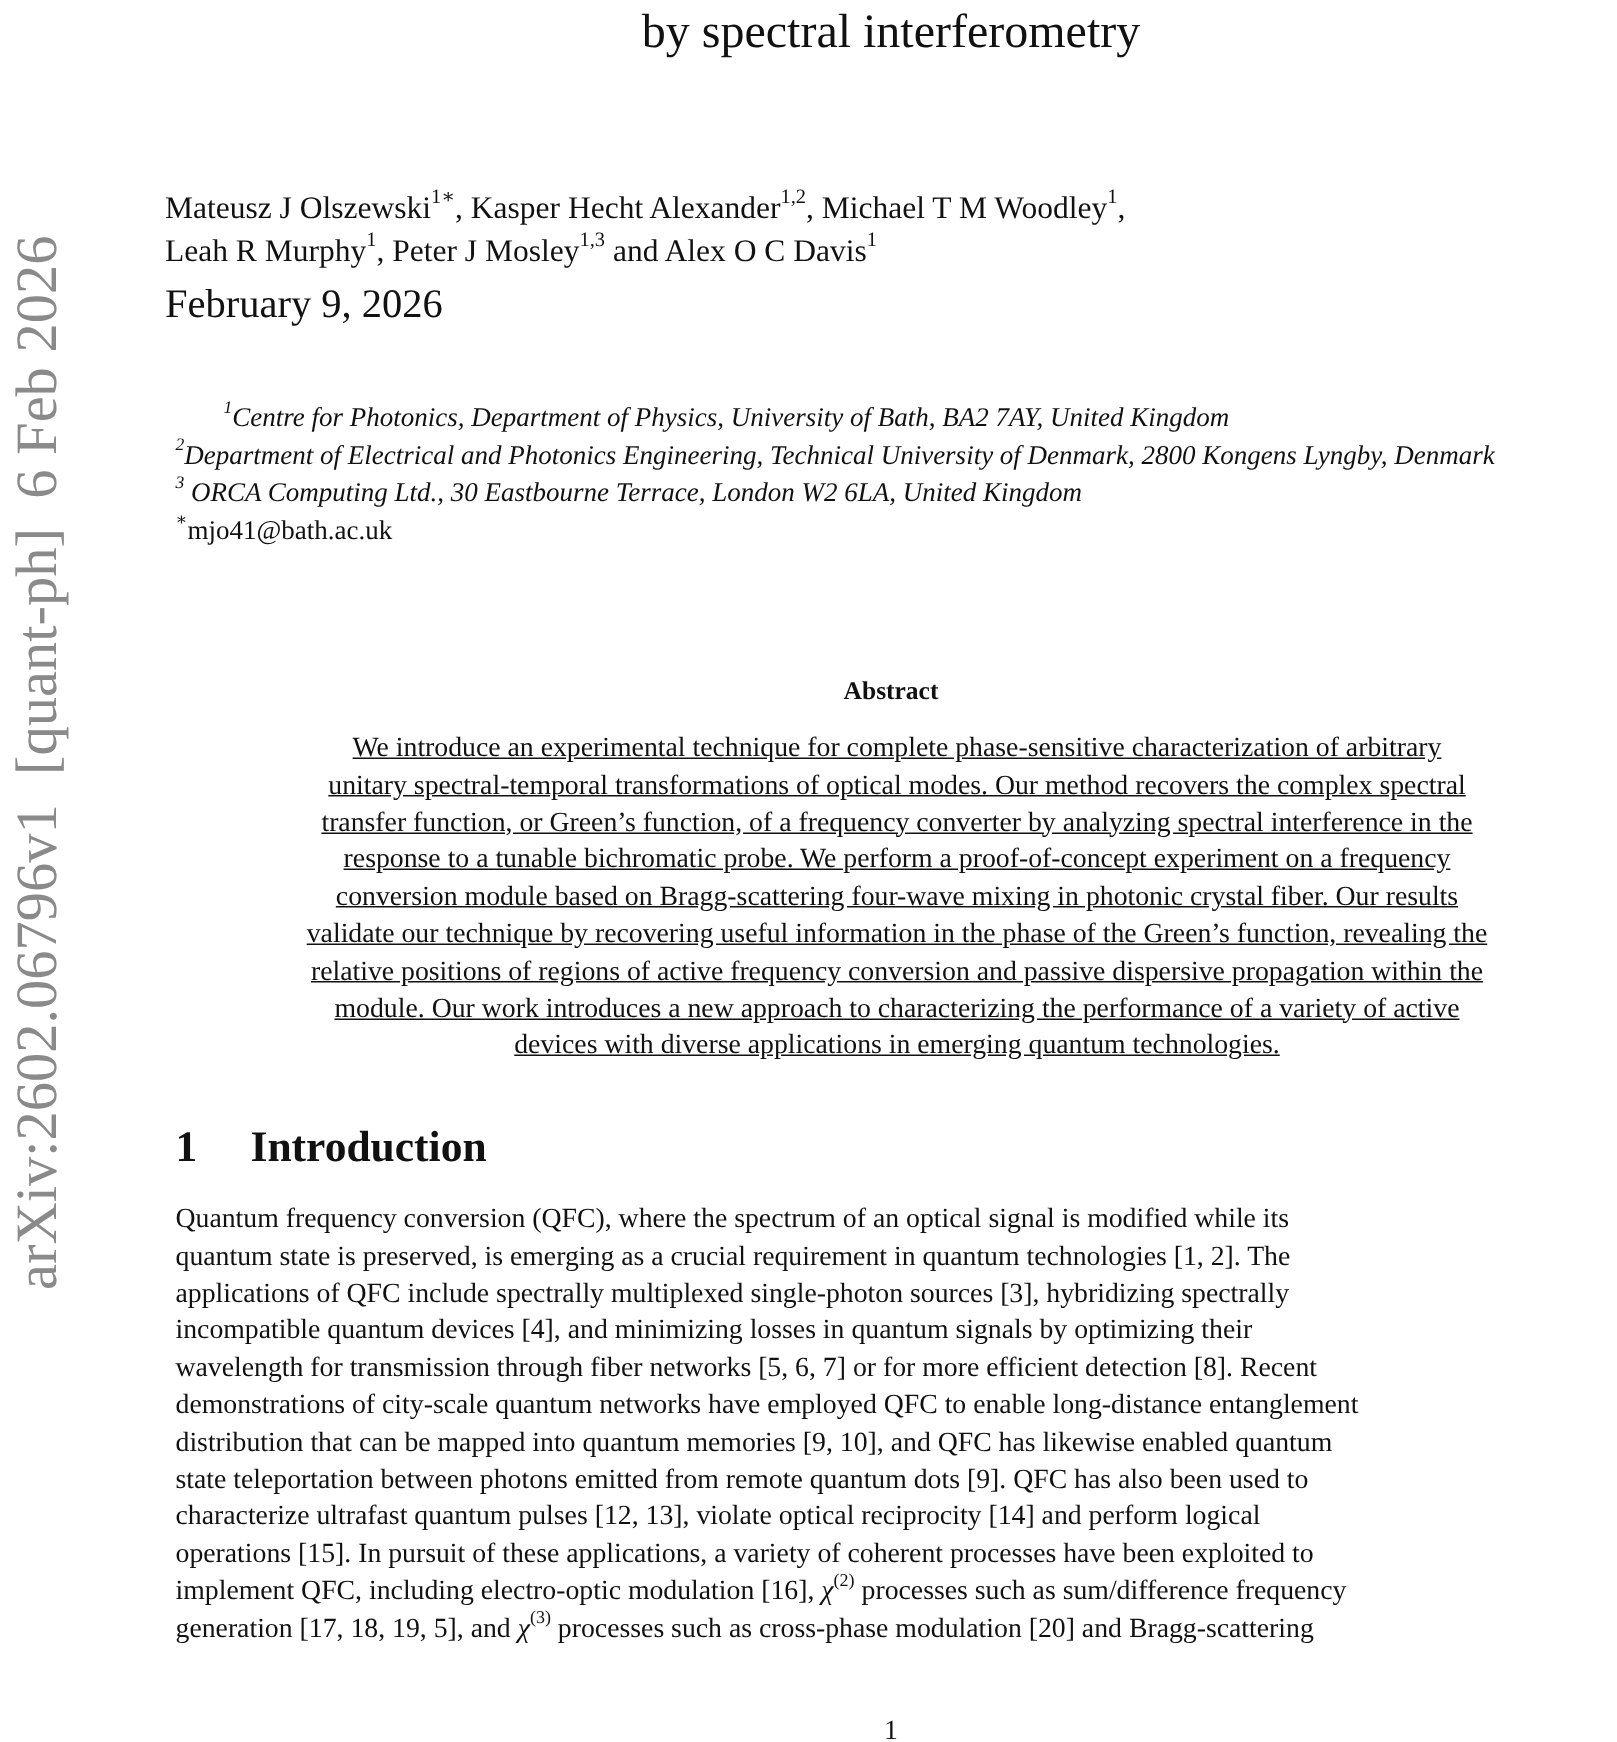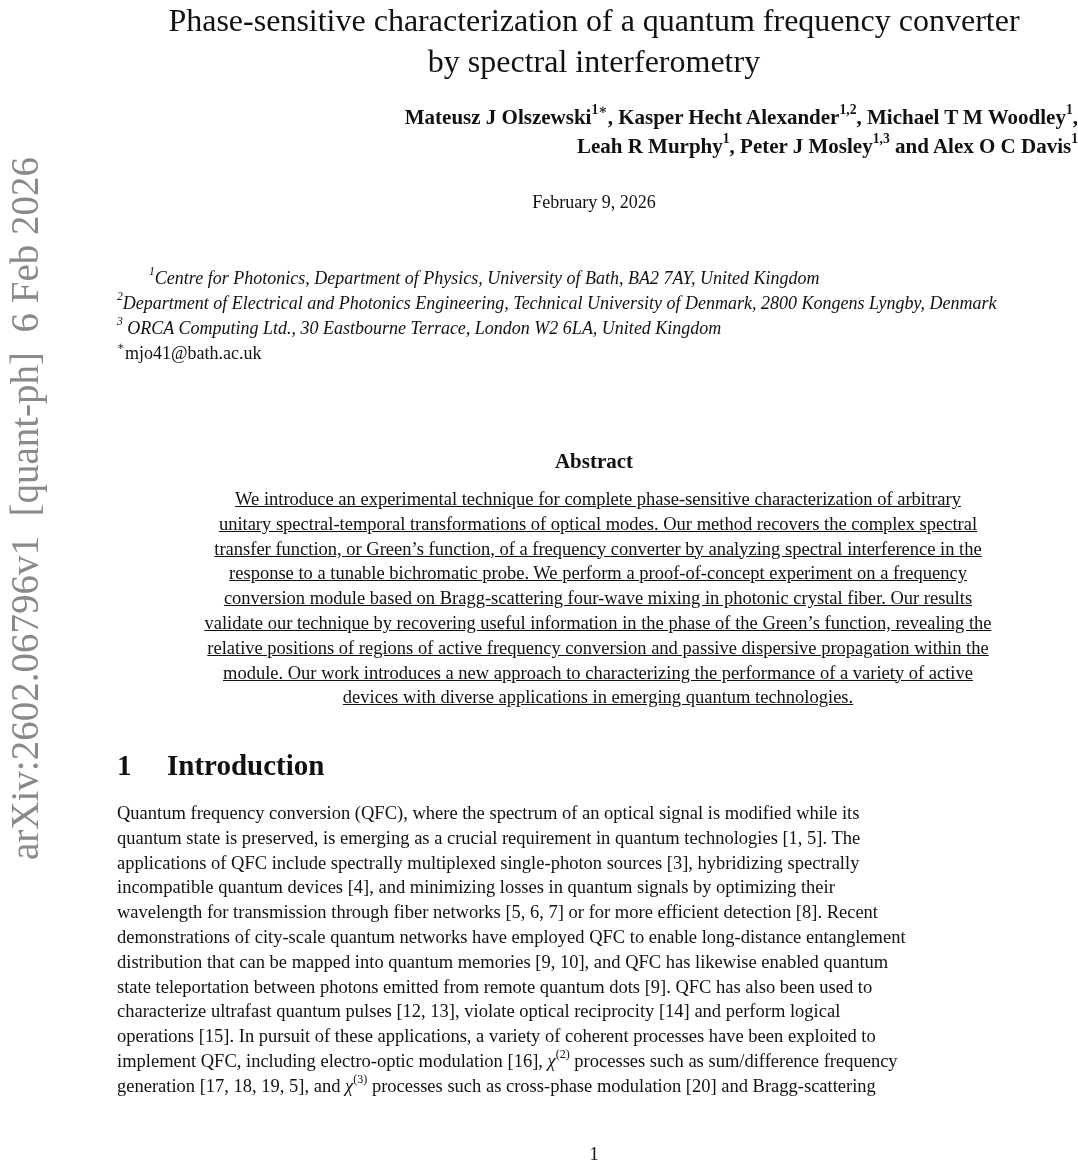--- a/index.html
+++ b/index.html
@@ -13,39 +13,39 @@
     font-size: 39px; color: #8a8a8a; white-space: pre; letter-spacing: 0px;
     width: 760px;
   }
   .title {
     position: absolute; left: 110px; top: 0px; width: 968px;
     text-align: center; font-size: 32px; line-height: 41px; font-weight: normal;
     margin: 0;
   }
   .title .t-line { display: block; }
   .authors {
-    position: absolute; left: 110px; top: 103px; width: 968px;
-    text-align: right; font-size: 21px; line-height: 29px; font-weight: bold;
+    position: absolute; left: 110px; top: 124px; width: 968px;
+    text-align: left; font-size: 21px; line-height: 29px;
   }
   .authors .a-line { display: block; }
   sup { font-size: 0.65em; line-height: 0; position: relative; top: -0.15em; }
   .date {
     position: absolute; left: 110px; top: 188px; width: 968px;
-    text-align: center; font-size: 18px; line-height: 28px;
+    font-size: 27px; line-height: 28px;
   }
   .affils {
     position: absolute; left: 117px; top: 266px; width: 961px;
     font-size: 18px; line-height: 25px;
   }
   .affils .aff { display: block; font-style: italic; }
   .affils .aff.first { padding-left: 32px; }
   .affils .email { display: block; font-style: normal; }
   .abstract-title {
     position: absolute; left: 110px; top: 447px; width: 968px;
-    text-align: center; font-size: 21px; font-weight: bold; line-height: 28px;
+    text-align: center; font-size: 17px; font-weight: bold; line-height: 28px;
   }
   .abstract-body {
     position: absolute; left: 118px; top: 487px; width: 960px;
     text-align: center; font-size: 18.5px; line-height: 24.8px; text-decoration: underline;
   }
   .abstract-body .ab-line { display: block; white-space: nowrap; }
   .section-heading {
     position: absolute; left: 117px; top: 748px;
     font-size: 29px; font-weight: bold; line-height: 34px;
   }
@@ -59,21 +59,20 @@
     position: absolute; left: 110px; top: 1142px; width: 968px;
     text-align: center; font-size: 18.5px; line-height: 24px;
   }
 </style>
 </head>
 <body>
 
 <div class="sidebar-stamp"><span>arXiv:2602.06796v1</span>  <span>[quant-ph]</span>  <span>6 Feb 2026</span></div>
 
 <h1 class="title">
-  <span class="t-line">Phase-sensitive characterization of a quantum frequency converter</span>
   <span class="t-line">by spectral interferometry</span>
 </h1>
 
 <div class="authors">
   <span class="a-line"><span>Mateusz J Olszewski</span><sup>1∗</sup><span>, </span><span>Kasper Hecht Alexander</span><sup>1,2</sup><span>, </span><span>Michael T M Woodley</span><sup>1</sup><span>,</span></span>
   <span class="a-line"><span>Leah R Murphy</span><sup>1</sup><span>, </span><span>Peter J Mosley</span><sup>1,3</sup><span style="white-space:pre"> and </span><span>Alex O C Davis</span><sup>1</sup></span>
 </div>
 
 <div class="date">February 9, 2026</div>
 
@@ -95,21 +94,21 @@
   <span class="ab-line">validate our technique by recovering useful information in the phase of the Green’s function, revealing the</span>
   <span class="ab-line">relative positions of regions of active frequency conversion and passive dispersive propagation within the</span>
   <span class="ab-line">module. Our work introduces a new approach to characterizing the performance of a variety of active</span>
   <span class="ab-line">devices with diverse applications in emerging quantum technologies.</span>
 </div>
 
 <div class="section-heading"><span class="num">1</span><span>Introduction</span></div>
 
 <div class="intro-body">
   <span class="ib-line">Quantum frequency conversion (QFC), where the spectrum of an optical signal is modified while its</span>
-  <span class="ib-line">quantum state is preserved, is emerging as a crucial requirement in quantum technologies [1, 5]. The</span>
+  <span class="ib-line">quantum state is preserved, is emerging as a crucial requirement in quantum technologies [1, 2]. The</span>
   <span class="ib-line">applications of QFC include spectrally multiplexed single-photon sources [3], hybridizing spectrally</span>
   <span class="ib-line">incompatible quantum devices [4], and minimizing losses in quantum signals by optimizing their</span>
   <span class="ib-line">wavelength for transmission through fiber networks [5, 6, 7] or for more efficient detection [8]. Recent</span>
   <span class="ib-line">demonstrations of city-scale quantum networks have employed QFC to enable long-distance entanglement</span>
   <span class="ib-line">distribution that can be mapped into quantum memories [9, 10], and QFC has likewise enabled quantum</span>
   <span class="ib-line">state teleportation between photons emitted from remote quantum dots [9]. QFC has also been used to</span>
   <span class="ib-line">characterize ultrafast quantum pulses [12, 13], violate optical reciprocity [14] and perform logical</span>
   <span class="ib-line">operations [15]. In pursuit of these applications, a variety of coherent processes have been exploited to</span>
   <span class="ib-line" style="white-space:pre"><span>implement QFC, including electro-optic modulation [16], </span><i>χ</i><sup>(2)</sup><span> processes such as sum/difference frequency</span></span>
   <span class="ib-line" style="white-space:pre"><span>generation [17, 18, 19, 5], and </span><i>χ</i><sup>(3)</sup><span> processes such as cross-phase modulation [20] and Bragg-scattering</span></span>

